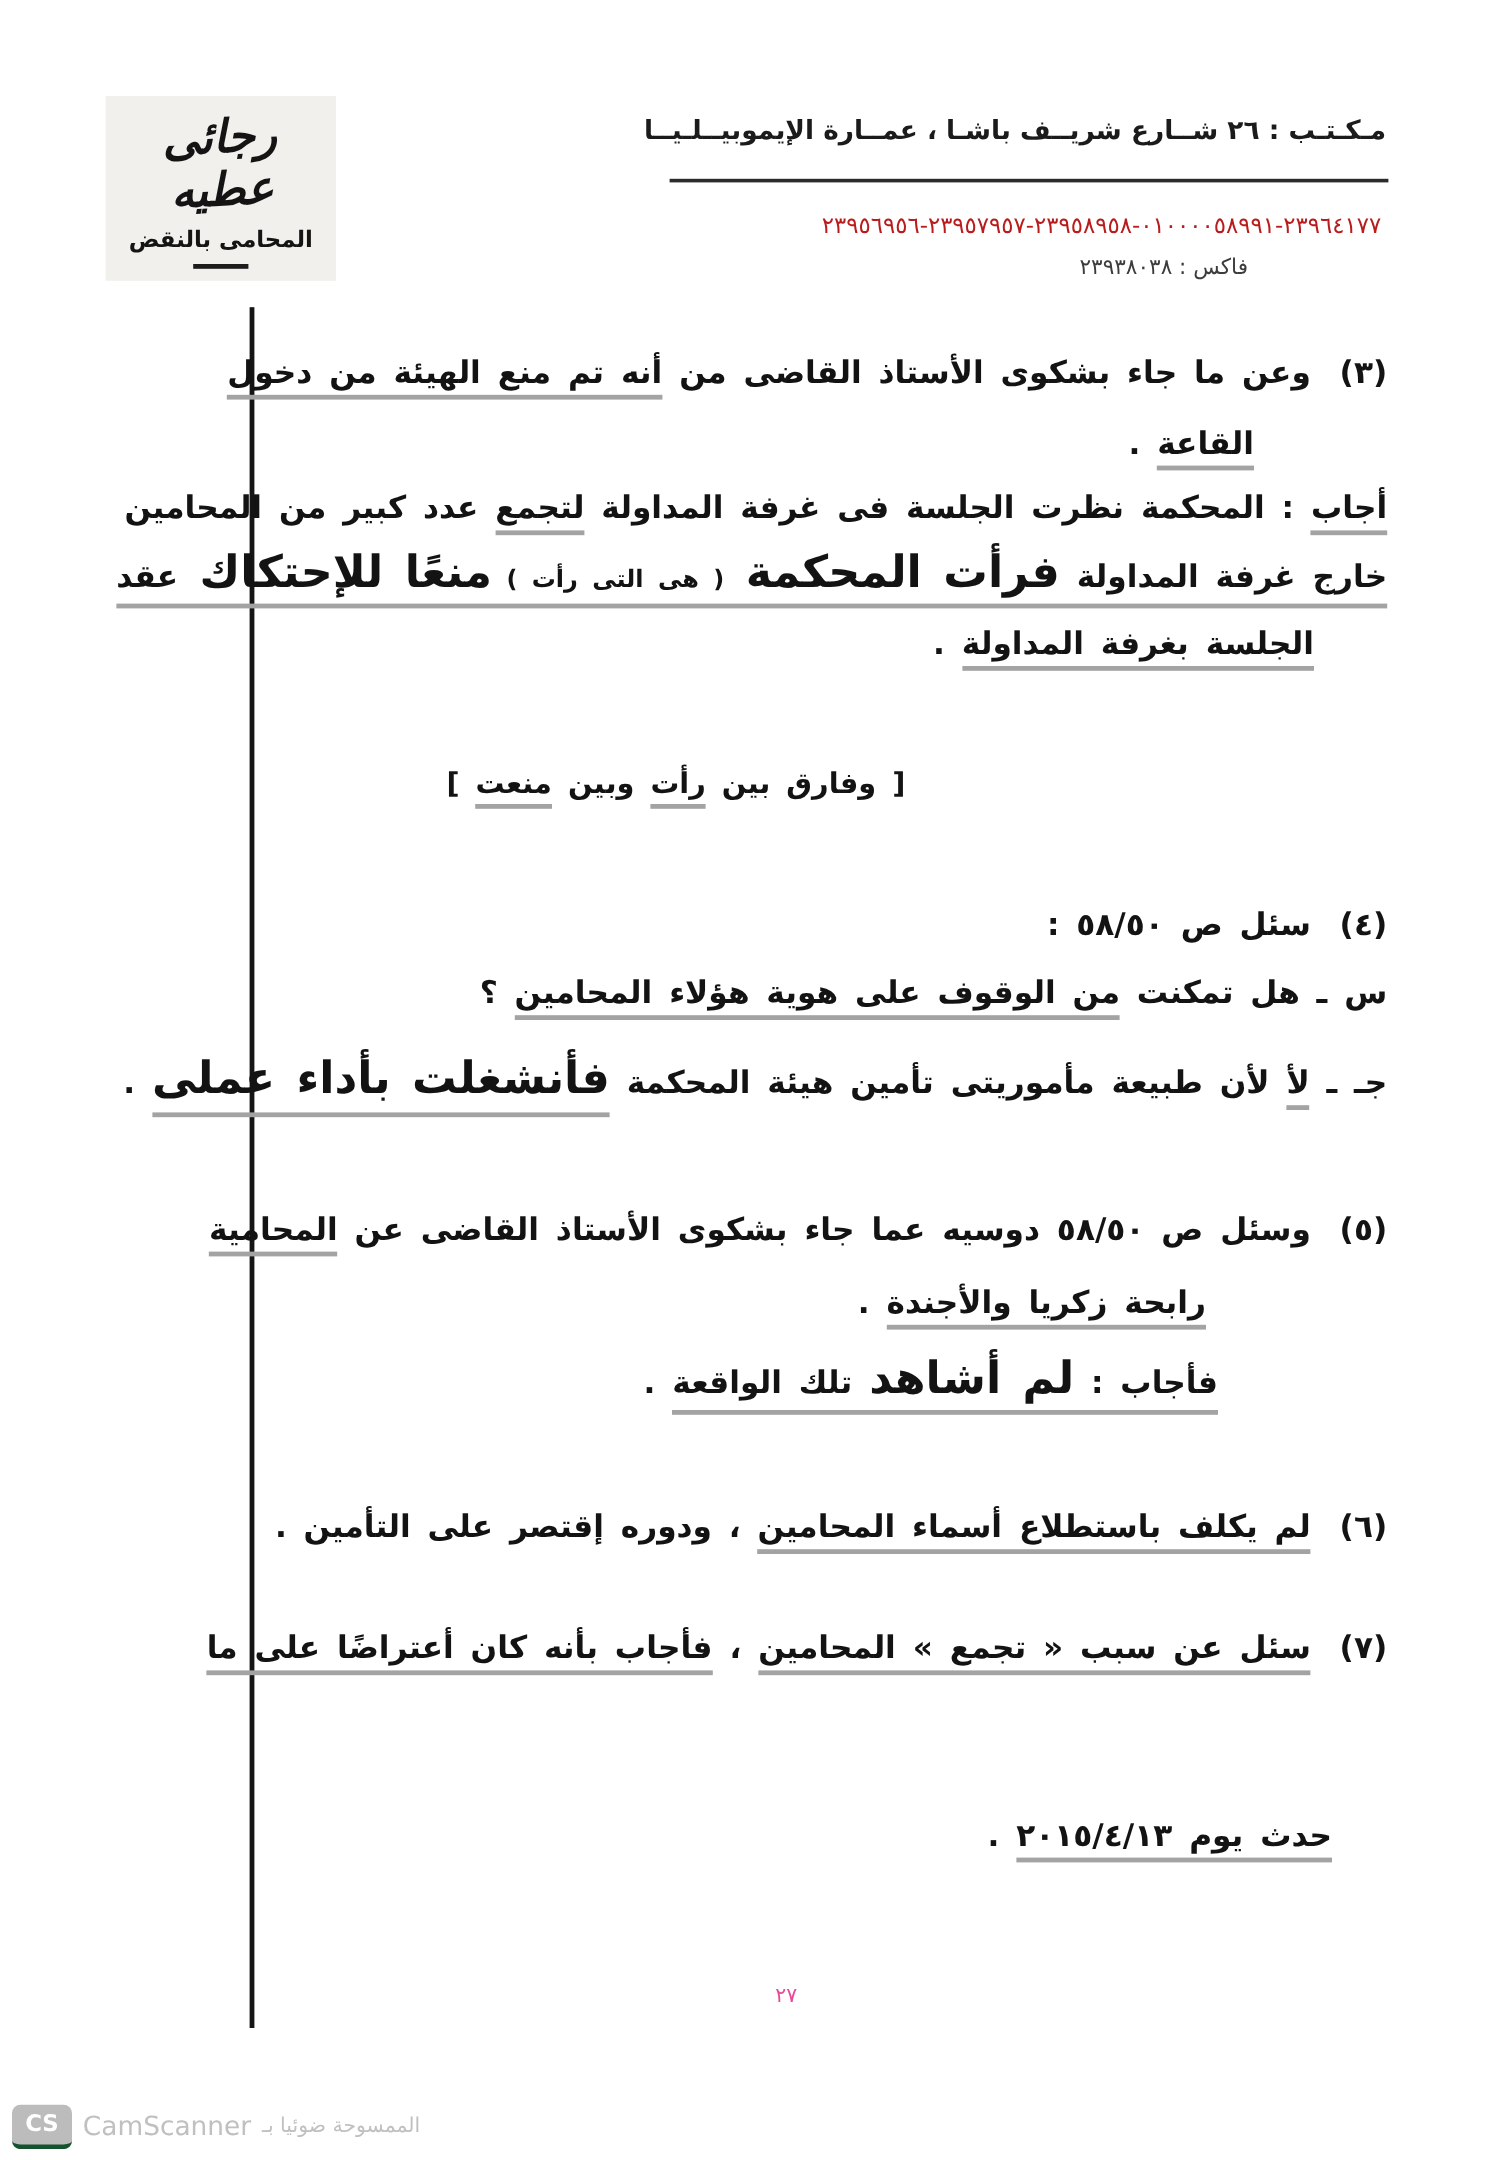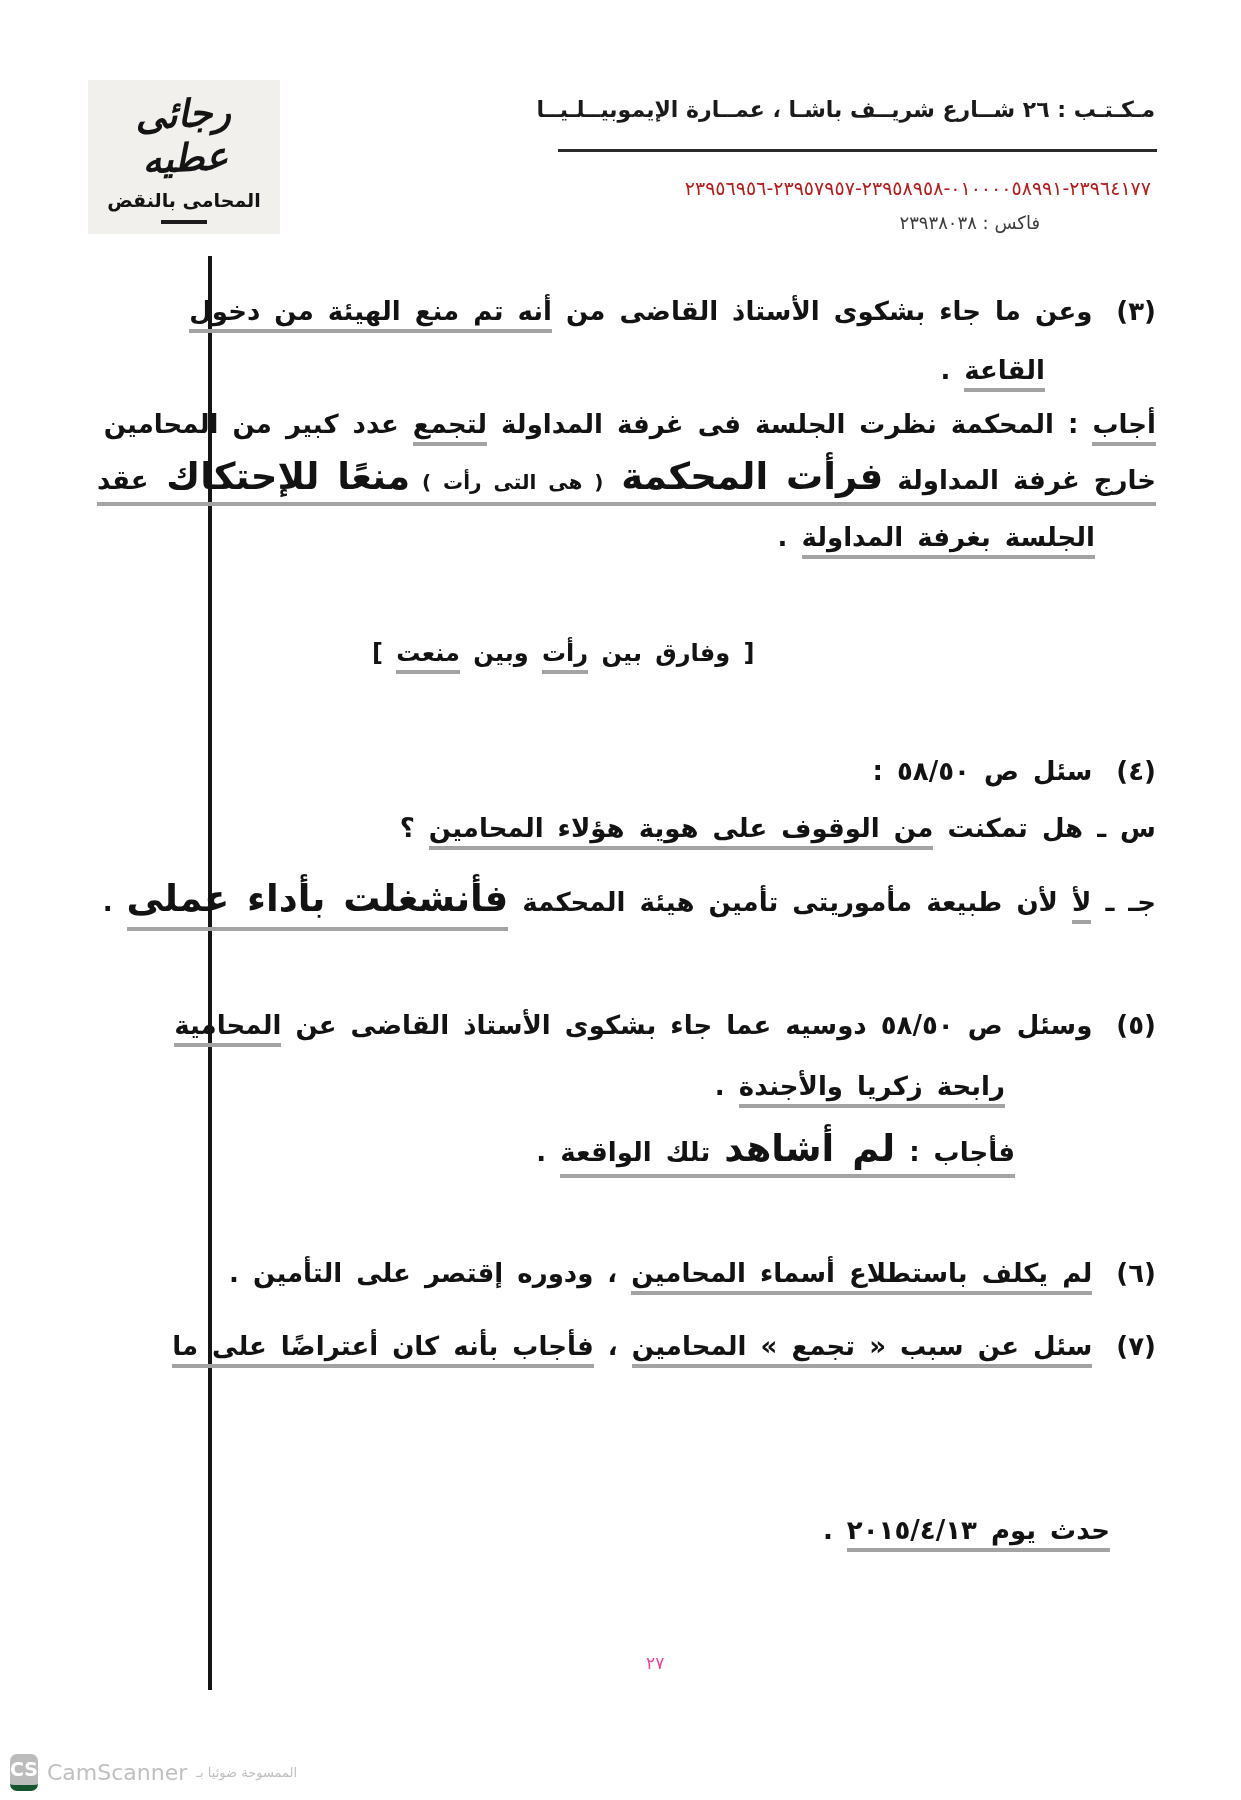--- a/index.html
+++ b/index.html
@@ -43,26 +43,26 @@
   .num { margin-left:24px; }
   .u { border-bottom:4px solid #a3a3a3; padding-bottom:3px; }
   .u.deep { padding-bottom:7px; }
   .big { font-size:37px; }
   .sm { font-size:20px; }
 
   
   .page-num { position:absolute; left:646px; top:1628px; font-size:17px; color:#ec4899; direction:rtl;margin-top:25px; }
   .scanbar { position:absolute; left:10px; top:1750px; height:44px; display:flex; align-items:center; gap:9px; }
   .cs-badge {
-    width:28px; height:37px; background:#bcbcbc; border-radius:7px;
+    width:50px; height:37px; background:#bcbcbc; border-radius:7px;
     display:flex; align-items:center; justify-content:center;
-    color:#ffffff; font-weight:bold; font-size:19px; border-bottom:6px solid #14532d;
+    color:#ffffff; font-weight:bold; font-size:19px; border-bottom:4px solid #14532d;
   }
   .cs-brand { font-size:22px; color:#c0c0c0; }
-  .cs-arabic { font-size:13px; color:#c0c0c0; direction:rtl; }
+  .cs-arabic { font-size:17px; color:#c0c0c0; direction:rtl; }
 </style>
 </head>
 <body>
 
 <div class="logo-box">
   <div class="logo-l1">رجائى عطيه</div>
   <div class="logo-l2">المحامى بالنقض</div>
   <div class="logo-rule"></div>
 </div>
 
@@ -92,21 +92,21 @@
 <p class="line" style="top:872px"><span>جـ ـ </span><span class="u">لأ</span><span> لأن طبيعة مأموريتى تأمين هيئة المحكمة </span><span class="u deep big">فأنشغلت بأداء عملى</span><span> .</span></p>
 
 <p class="line" style="top:1007px"><span class="num">(٥)</span><span>وسئل ص ٥٨/٥٠ دوسيه عما جاء بشكوى الأستاذ القاضى عن </span><span class="u">المحامية</span></p>
 
 <p class="line" style="top:1068px; right:236px"><span class="u">رابحة زكريا والأجندة</span><span> .</span></p>
 
 <p class="line" style="top:1122px; right:226px"><span class="u deep"><span>فأجاب : </span><span class="big">لم أشاهد</span><span> تلك الواقعة</span></span><span> .</span></p>
 
 <p class="line" style="top:1255px"><span class="num">(٦)</span><span class="u">لم يكلف باستطلاع أسماء المحامين</span><span> ، ودوره إقتصر على التأمين .</span></p>
 
-<p class="line" style="top:1328px"><span class="num">(٧)</span><span class="u">سئل عن سبب « تجمع » المحامين</span><span> ، </span><span class="u">فأجاب بأنه كان أعتراضًا على ما</span></p>
+<p class="line" style="top:1356px"><span class="num">(٧)</span><span class="u">سئل عن سبب « تجمع » المحامين</span><span> ، </span><span class="u">فأجاب بأنه كان أعتراضًا على ما</span></p>
 
 <p class="line" style="top:1512px; right:131px"><span class="u">حدث يوم ٢٠١٥/٤/١٣</span><span> .</span></p>
 
 <div class="page-num">٢٧</div>
 
 <div class="scanbar">
   <div class="cs-badge">CS</div>
   <div class="cs-brand">CamScanner</div>
   <div class="cs-arabic">الممسوحة ضوئيا بـ</div>
 </div>

